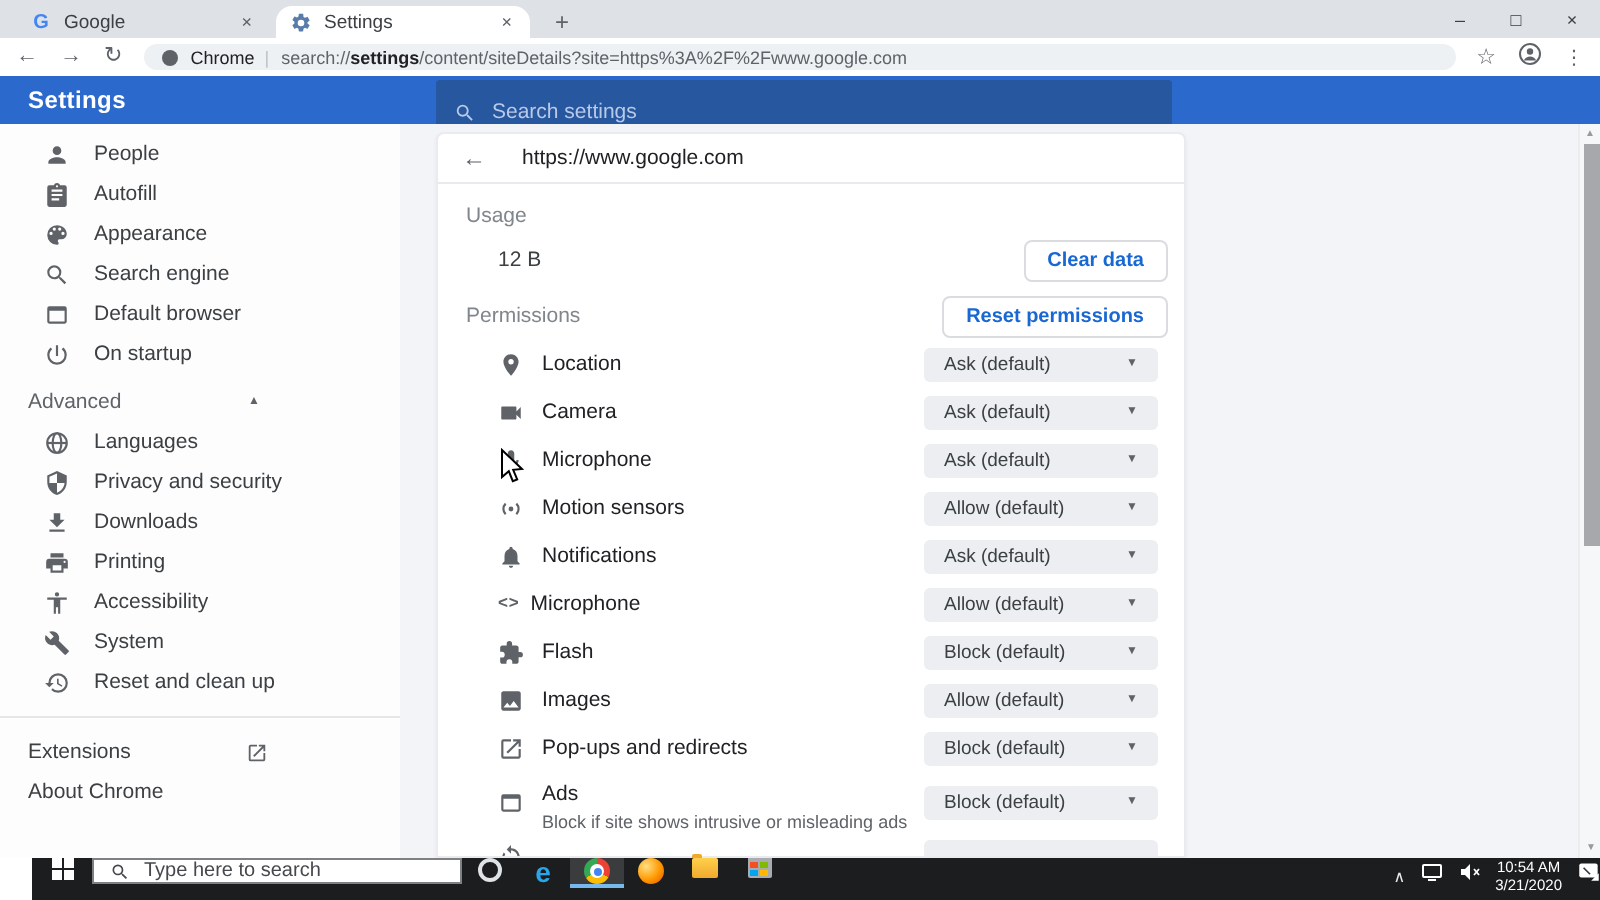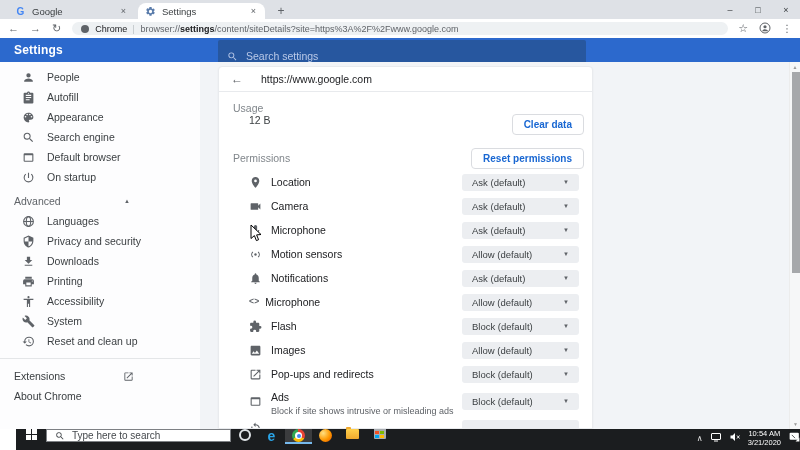--- a/index.html
+++ b/index.html
@@ -53,21 +53,21 @@
   .srow-ext .ext-ic{margin-left:auto;margin-right:66px;width:11px;height:11px;}
   .srow-ext .ext-ic svg{width:11px;height:11px;display:block;}
 
   .content{position:absolute;left:200px;top:62px;width:589px;height:367px;background:#f2f4f7;}
   .card{position:absolute;left:18px;top:4px;width:375px;height:363px;background:#fff;
     border:1px solid #e9ebee;border-radius:4px 4px 0 0;box-shadow:0 1px 2px rgba(0,0,0,.05);overflow:hidden;}
   .card-header{height:25px;display:flex;align-items:center;border-bottom:1px solid #e8eaed;padding-left:12px;}
   .back{color:#5f6368;font-size:12px;width:14px;}
   .site-title{margin-left:16px;font-size:10.5px;color:#202124;}
   .section-label{margin:11px 14px 0;font-size:10.5px;color:#80868b;height:11px;line-height:11px;}
-  .usage-row{height:32px;display:flex;align-items:flex-start;padding:0 8px 0 30px;}
+  .usage-row{height:32px;display:flex;align-items:center;padding:0 8px 0 30px;}
   .usage-val{font-size:10.5px;color:#3c4043;}
   .btn{margin-left:auto;background:#fff;border:1px solid #dadce0;border-radius:4px;color:#1967d2;
     font-size:10px;font-weight:bold;padding:4px 11px;line-height:11px;}
   .perm-header{height:24px;display:flex;align-items:center;padding:0 8px 0 14px;}
   .perm-row{height:24px;display:flex;align-items:center;padding:0 13px 0 30px;}
   .perm-row.tall{height:30px;}
   .perm-ic{width:13px;height:13px;margin-right:9px;flex:0 0 auto;}
   .perm-ic svg{width:13px;height:13px;display:block;}
   .perm-ic.code{font-size:8.5px;font-weight:bold;color:#5f6368;letter-spacing:-1px;width:auto;margin-right:7px;}
   .perm-name{font-size:10.5px;color:#202124;line-height:12px;}
@@ -137,21 +137,21 @@
   </div>
 
   <div class="toolbar">
     <span class="navbtn">←</span>
     <span class="navbtn">→</span>
     <span class="navbtn">↻</span>
     <div class="omnibox">
       <span class="site-ic"></span>
       <span class="badge">Chrome</span>
       <span class="sep">|</span>
-      <span>browser://</span>
+      <span>search://</span>
         <span class="host">settings</span>
         <span>/content/siteDetails?site=https%3A%2F%2Fwww.google.com</span>
     </div>
     <div class="tb-right">
       <span class="star">☆</span>
       <span>
         <svg viewBox="0 0 24 24" width="12" height="12">
             <circle cx="12" cy="12" r="10" fill="none" stroke="#5f6368" stroke-width="2"></circle>
             <circle cx="12" cy="9.5" r="3.2" fill="#5f6368"></circle>
             <path d="M5.8 18.4c1.2-2.5 3.6-3.9 6.2-3.9s5 1.4 6.2 3.9" fill="#5f6368"></path>

